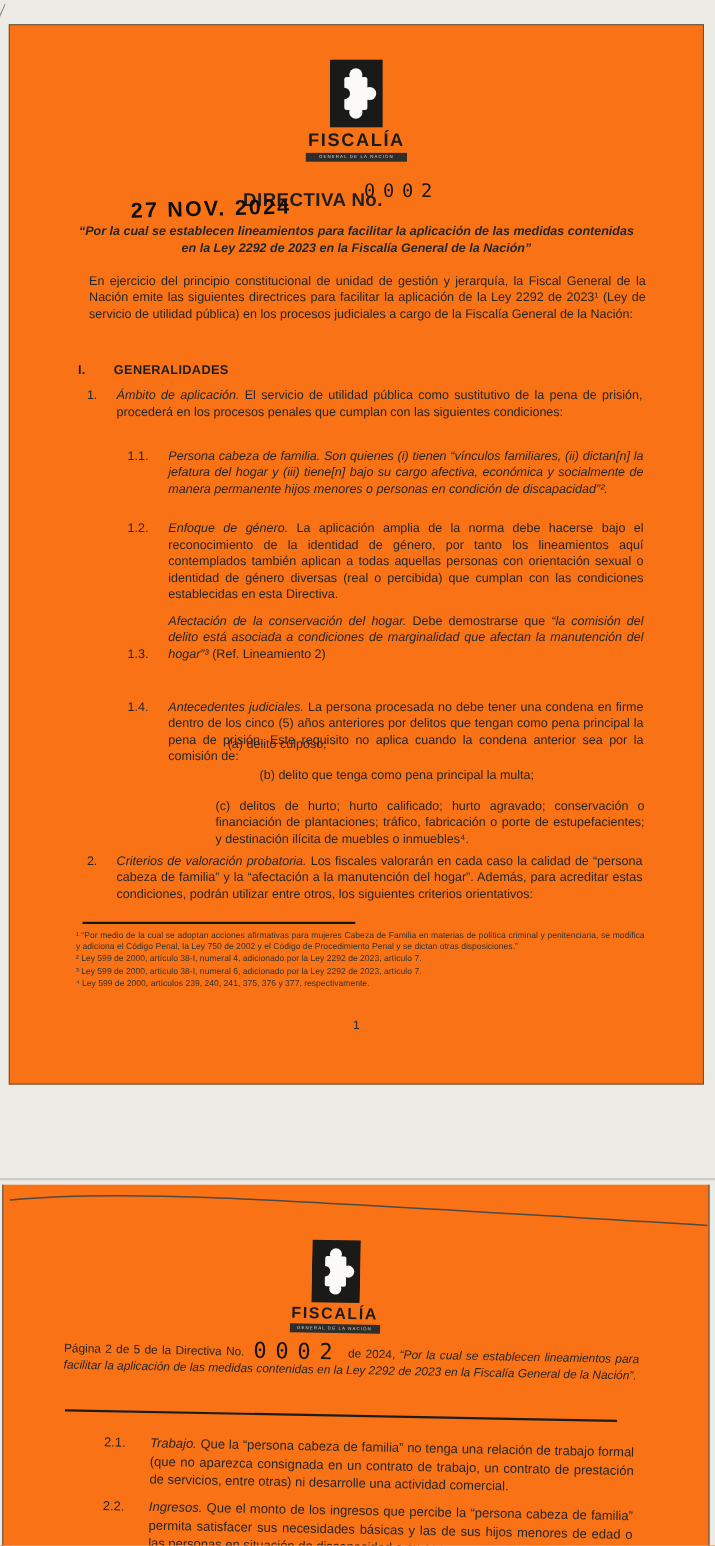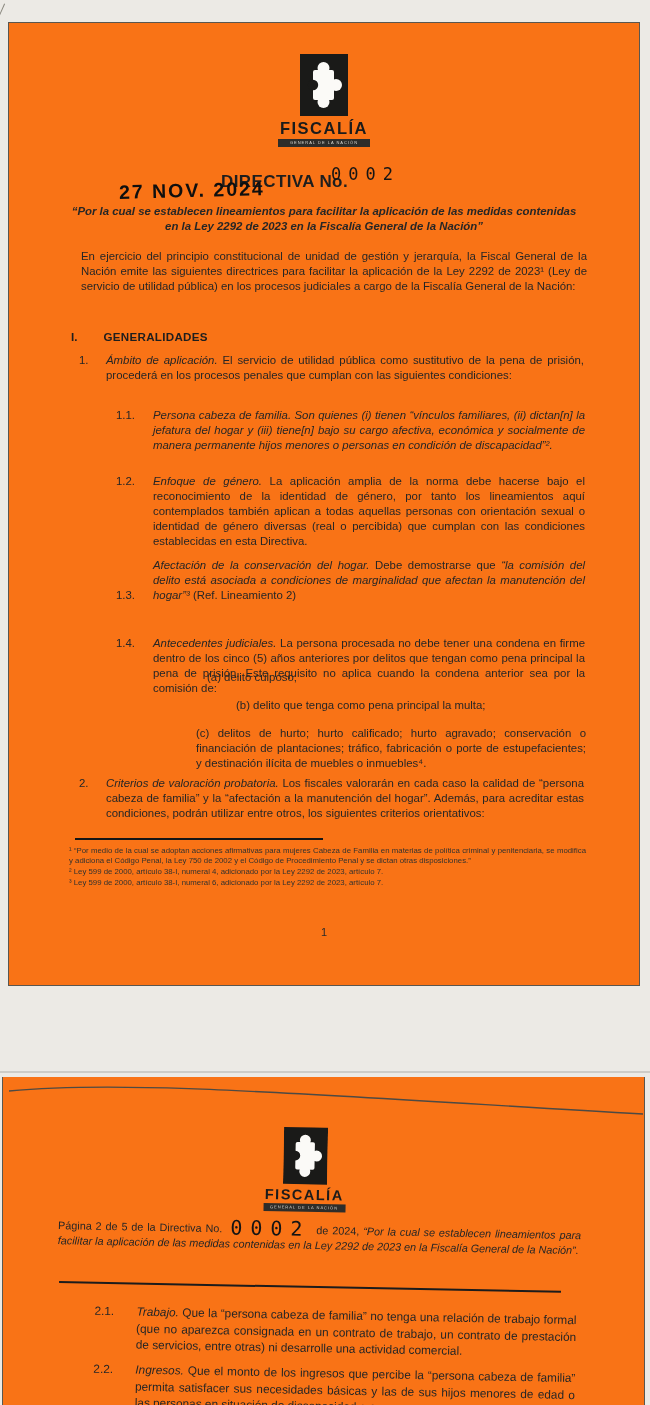--- a/index.html
+++ b/index.html
@@ -157,20 +157,21 @@
   <div id="item2" class="li lvl1">
     <span class="num">2.</span>
     <span class="txt"><span class="lead">Criterios de valoración probatoria.</span> <span>Los fiscales valorarán en cada caso la calidad de “persona cabeza de familia” y la “afectación a la manutención del hogar”. Además, para acreditar estas condiciones, podrán utilizar entre otros, los siguientes criterios orientativos:</span></span>
   </div>
 
   <div class="fn-rule"></div>
   <div class="footnotes">
     <div class="footnote">¹ “Por medio de la cual se adoptan acciones afirmativas para mujeres Cabeza de Familia en materias de política criminal y penitenciaria, se modifica y adiciona el Código Penal, la Ley 750 de 2002 y el Código de Procedimiento Penal y se dictan otras disposiciones.”</div>
     <div class="footnote">² Ley 599 de 2000, artículo 38-I, numeral 4, adicionado por la Ley 2292 de 2023, artículo 7.</div>
     <div class="footnote">³ Ley 599 de 2000, artículo 38-I, numeral 6, adicionado por la Ley 2292 de 2023, artículo 7.</div>
+    <div class="footnote">⁴ Ley 599 de 2000, artículos 239, 240, 241, 375, 376 y 377, respectivamente.</div>
   </div>
 
   <div class="pg-num">1</div>
 </div>
 
 <div id="page2" class="sheet p2">
   <svg class="p2-border" viewBox="0 0 641 60">
     <path d="M6,14 C120,3 280,16 640,37" stroke="#4d4a44" stroke-width="1.4" fill="none"></path>
   </svg>
 

